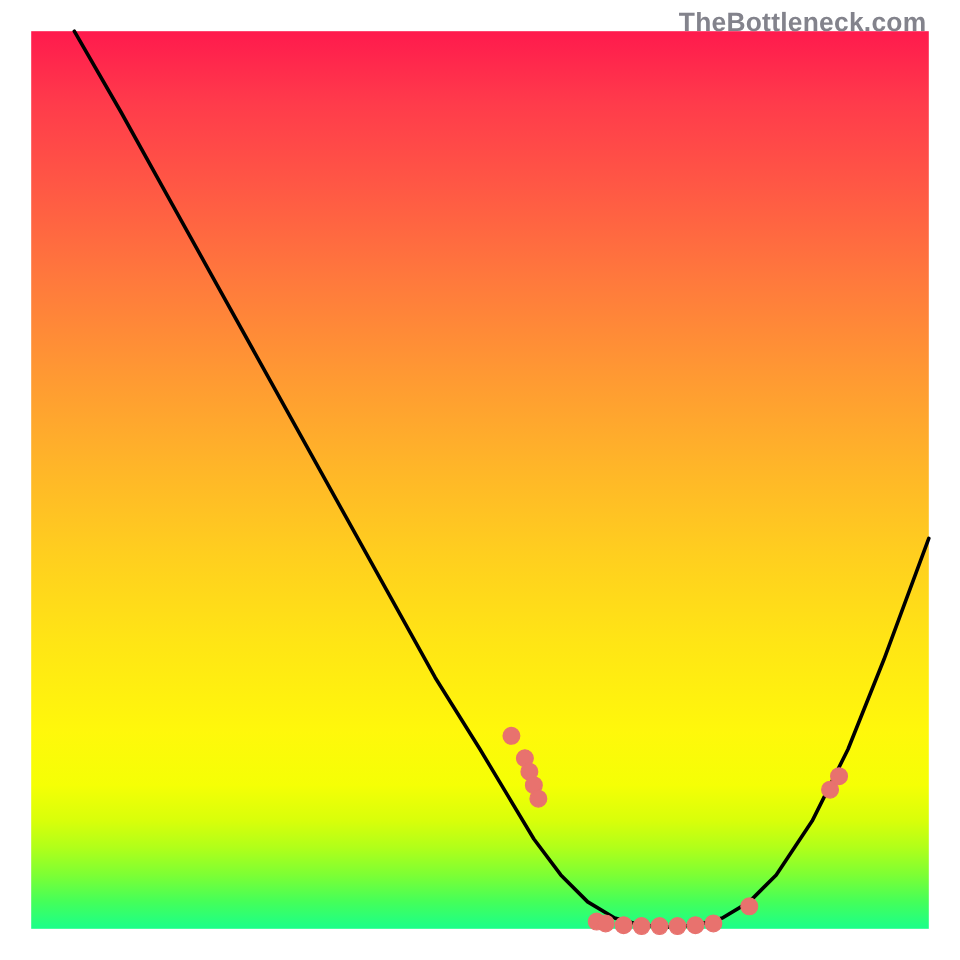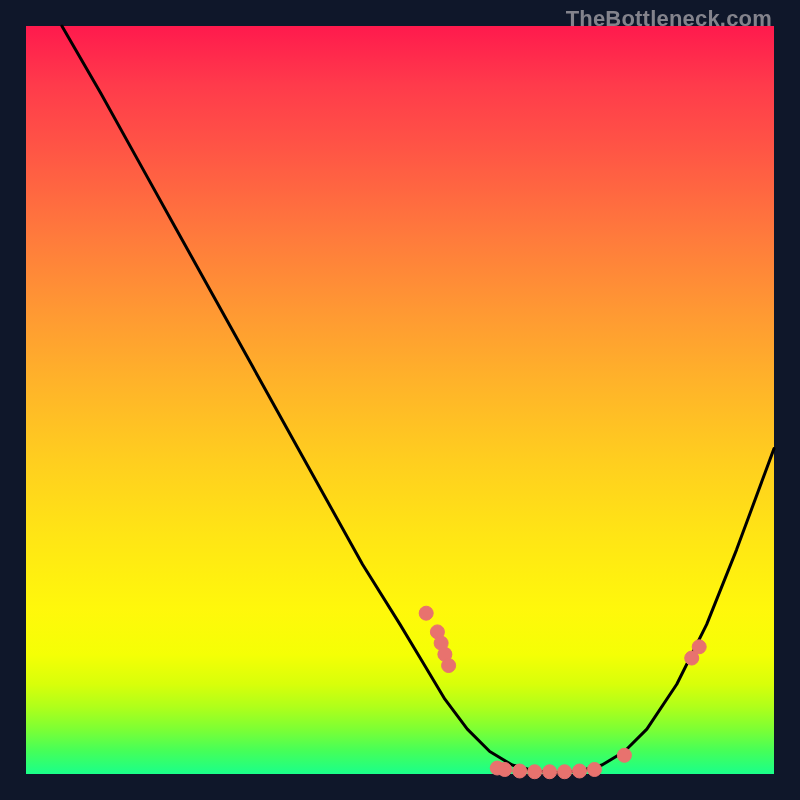--- a/index.html
+++ b/index.html
@@ -7,21 +7,21 @@
     padding: 0;
     width: 800px;
     height: 800px;
     background: #000;
     overflow: hidden;
   }
   .chart-container {
     position: relative;
     width: 800px;
     height: 800px;
-    background: #0f172a;
+    background: #ffffff;
   }
   .plot-area {
     position: absolute;
     left: 26px;
     top: 26px;
     width: 748px;
     height: 748px;
     background: linear-gradient(to bottom,
       #ff1a4d 0%,
       #ff3b4b 8%,

